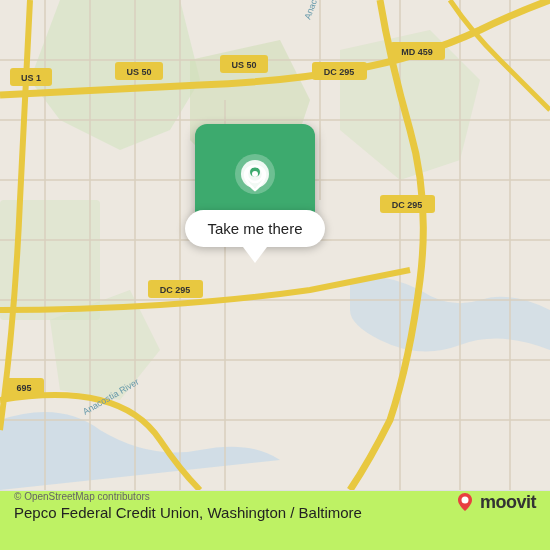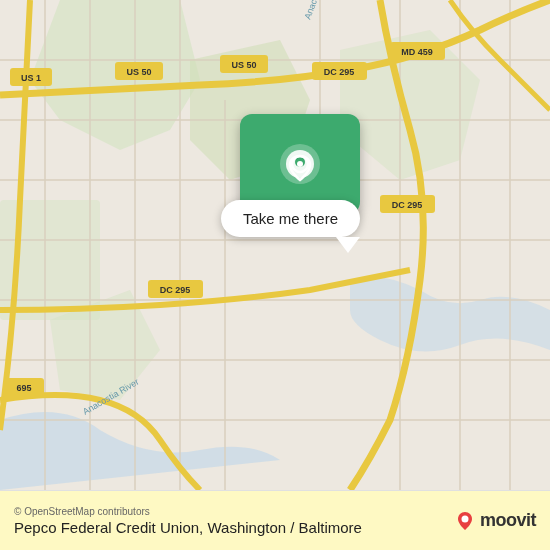--- a/index.html
+++ b/index.html
@@ -23,26 +23,26 @@
     #map-svg {
       width: 100%;
       height: 100%;
       position: absolute;
       top: 0; left: 0;
     }
 
     
     #popup {
       position: absolute;
-      top: 114px;
+      top: 124px;
       left: 150px;
       width: 210px;
       display: flex;
       flex-direction: column;
-      align-items: flex-end;
+      align-items: center;
       z-index: 10;
     }
 
     #popup-card {
       background: #3daa6e;
       border-radius: 12px;
       width: 120px;
       height: 100px;
       display: flex;
       align-items: center;
@@ -75,23 +75,23 @@
       border-left: 12px solid transparent;
       border-right: 12px solid transparent;
       border-top: 16px solid white;
       margin-top: 0px;
     }
 
     
     #bottom-bar {
       width: 550px;
       height: 60px;
-      background: #fef9c3;
-      display: flex;
-      align-items: center;
+      background: #bef264;
+      display: flex;
+      align-items: flex-start;
       justify-content: space-between;
       padding: 0 14px;
       border-top: 1px solid #e0e0e0;
     }
 
     #bottom-left {
       display: flex;
       flex-direction: column;
     }
 

